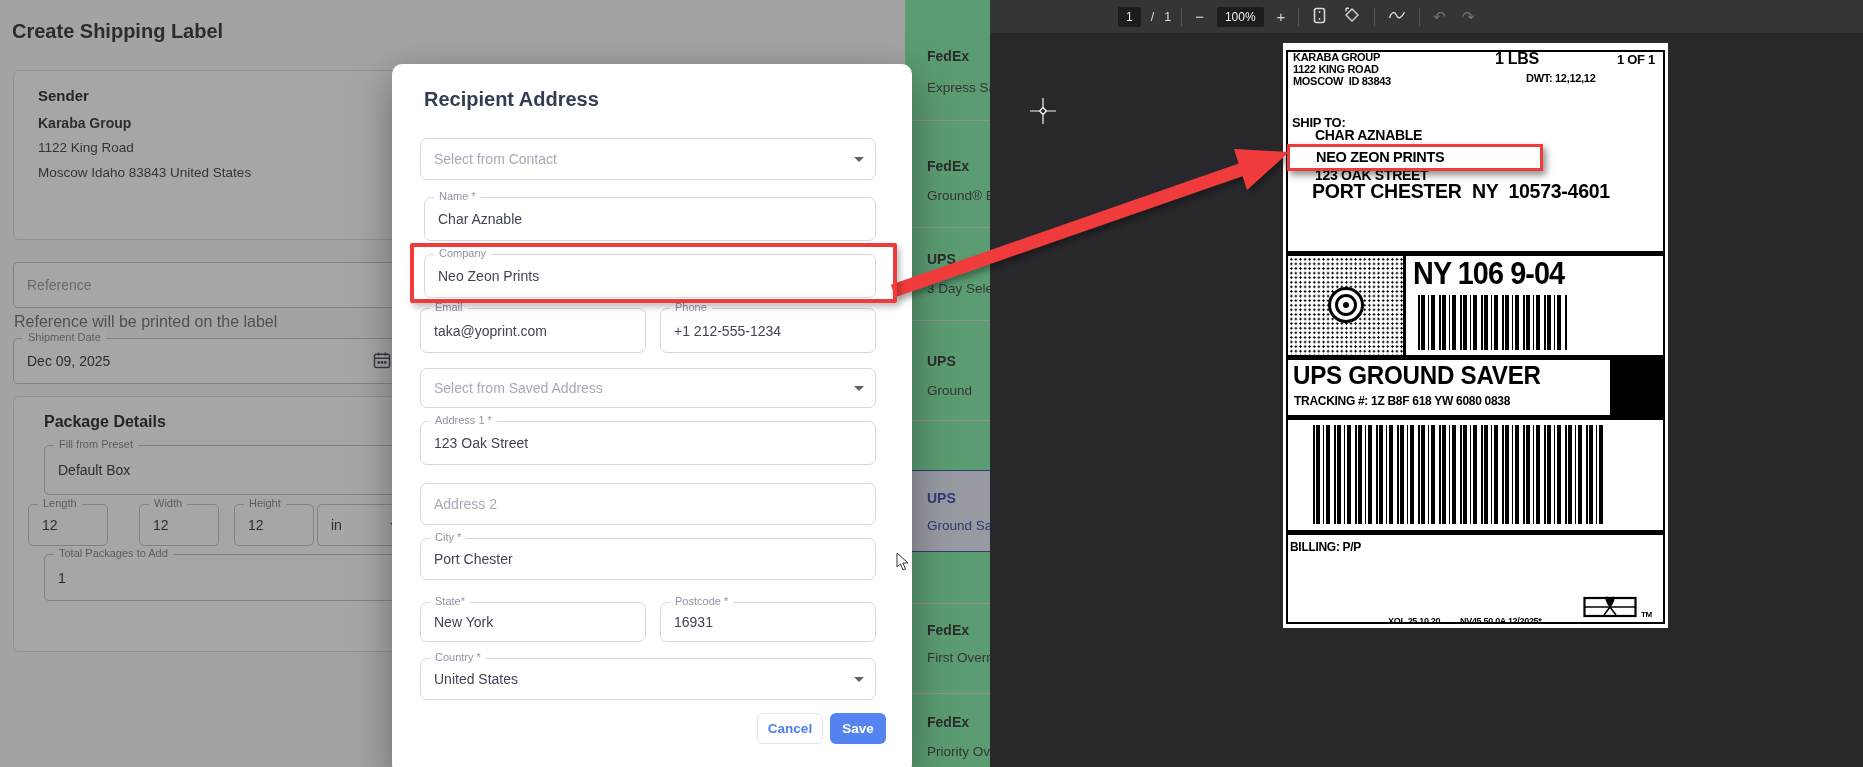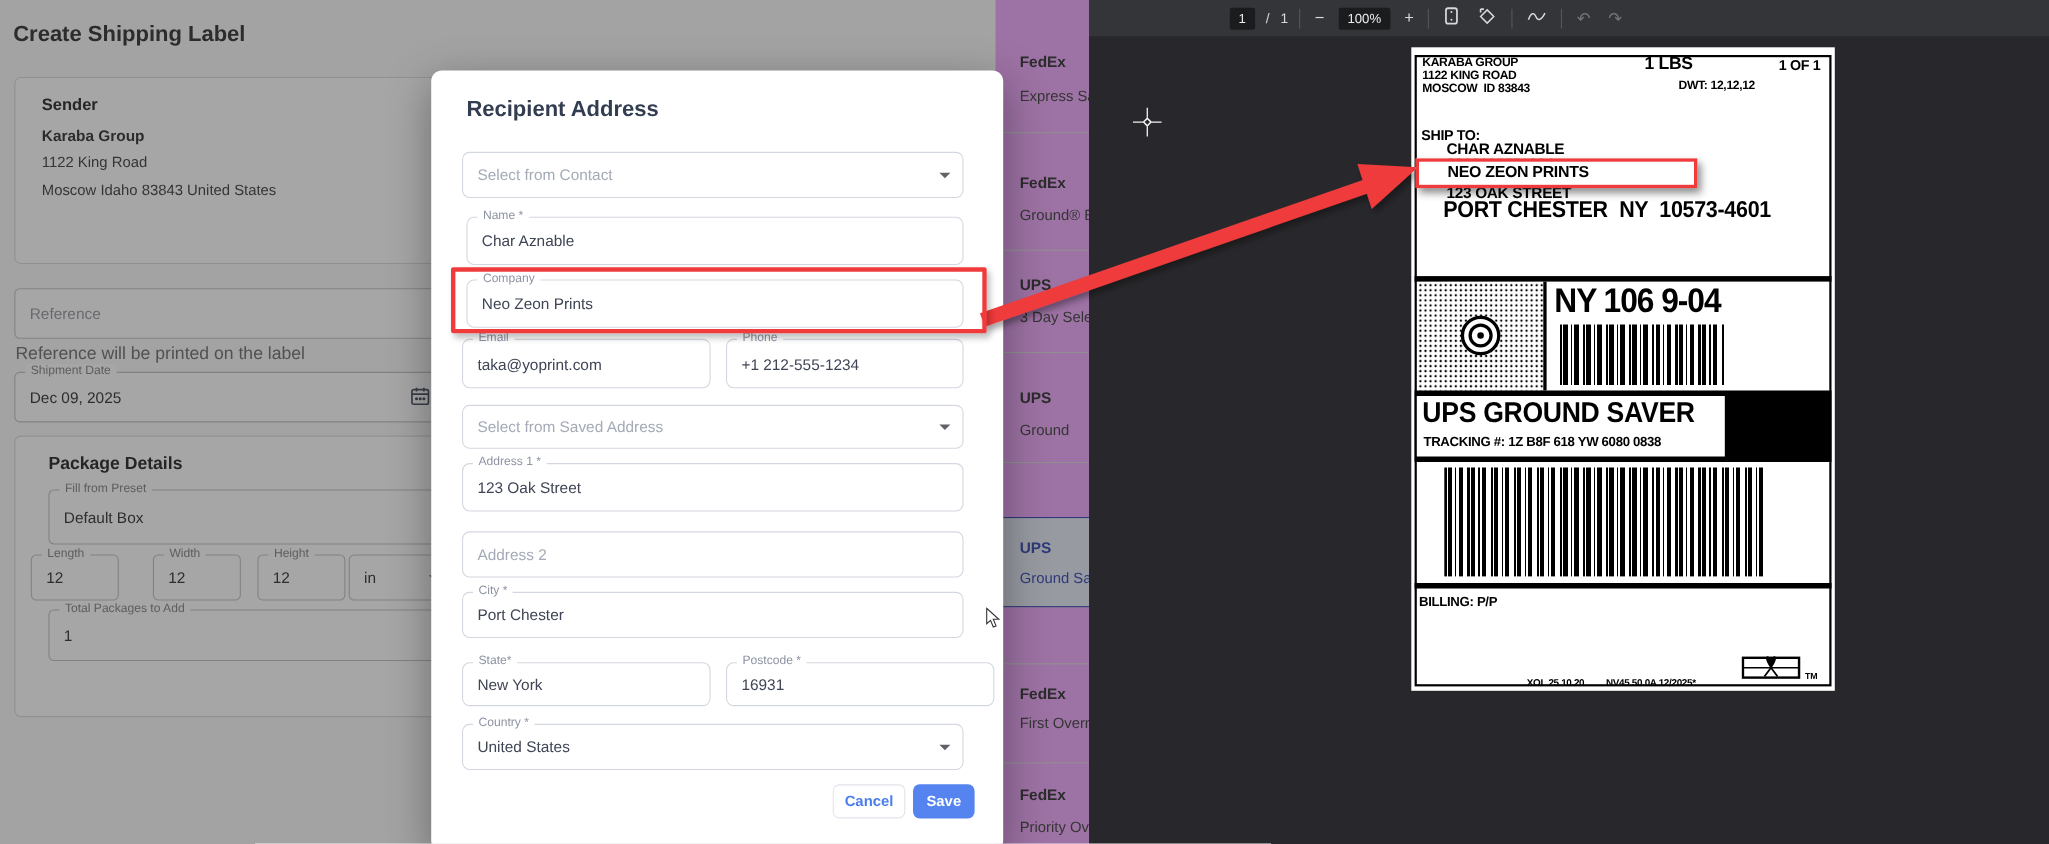--- a/index.html
+++ b/index.html
@@ -31,21 +31,21 @@
   .pkg-card { left:13px; top:396px; width:442px; height:256px; }
   .pkg-card .card-h { position:absolute; left:30px; top:16px; font-size:16px; }
   .preset-field { left:30px; top:48px; width:407px; height:50px; position:absolute; background:#fff; border:1px solid #c6c6c6; border-radius:5px; }
   .dim-field { position:absolute; top:107px; height:42px; width:80px; background:#fff; border:1px solid #c6c6c6; border-radius:5px; }
   .unit-field { position:absolute; top:107px; left:303px; width:134px; height:42px; background:#fff; border:1px solid #c6c6c6; border-radius:5px; }
   .total-field { position:absolute; left:30px; top:157px; width:407px; height:47px; background:#fff; border:1px solid #c6c6c6; border-radius:5px; }
   .dd { position:absolute; right:11px; top:50%; margin-top:-2px; width:0; height:0;
         border-left:5px solid transparent; border-right:5px solid transparent; border-top:5px solid #5f6368; }
 
   
-  .rates { position:absolute; left:905px; top:0; width:85px; height:767px; overflow:hidden; background:#f0abfc; }
+  .rates { position:absolute; left:905px; top:0; width:85px; height:767px; overflow:hidden; background:#86efac; }
   .rate-div { position:absolute; left:0; width:120px; height:1px; background:#dcdcdc; }
   .rate-carrier { position:absolute; left:22px; font-size:14px; font-weight:700; color:#3a3a3a; white-space:nowrap; }
   .rate-service { position:absolute; left:22px; font-size:13.5px; color:#4a4a4a; white-space:nowrap; }
   .rate-sel { position:absolute; left:0; top:470px; width:120px; height:82px; background:#e9ecf8;
               border-top:1px solid #3f51b5; border-bottom:1px solid #3f51b5; }
   .rate-sel-txt { color:#3f51b5 !important; }
 
   
   .backdrop { position:absolute; left:0; top:0; width:990px; height:767px; background:rgba(20,20,20,0.38); z-index:5; }
   .modal { position:absolute; left:392px; top:64px; width:520px; height:710px; background:#fff; border-radius:10px;
@@ -80,21 +80,21 @@
   .maxicell { position:absolute; left:5px; top:213px; width:115px; height:99px;
       background-image:radial-gradient(circle,#000 1.1px,transparent 1.25px); background-size:4.6px 4.6px;
       background-position:1px 1px; }
   .vline { position:absolute; left:120px; top:213px; width:3px; height:99px; background:#000; }
   .bull { position:absolute; left:40px; top:31px; width:36px; height:36px; border-radius:50%; background:#fff;
       border:3px solid #000; }
   .bull .r2 { position:absolute; left:4px; top:4px; width:22px; height:22px; border-radius:50%; border:3px solid #000; }
   .bull .r3 { position:absolute; left:5px; top:5px; width:6px; height:6px; border-radius:50%; background:#000; }
   .bars { background:repeating-linear-gradient(90deg,#000 0,#000 2px,#fff 2px,#fff 3px,#000 3px,#000 7px,#fff 7px,#fff 10px,#000 10px,#000 11px,#fff 11px,#fff 13px,#000 13px,#000 17px,#fff 17px,#fff 21px); }
   .band { position:absolute; left:3px; top:312px; width:379px; height:65px; background:#000; }
-  .band-white { position:absolute; left:2px; top:5px; width:280px; height:55px; background:#fff; }
+  .band-white { position:absolute; left:2px; top:5px; width:322px; height:55px; background:#fff; }
   .foot-div { position:absolute; left:3px; top:487px; width:379px; height:5px; background:#000; }
 
   
   .anno { position:absolute; z-index:50; pointer-events:none; }
   .anno-company { left:410px; top:243px; width:487px; height:60px; border:4px solid #ef3b3b;
       box-shadow:3px 4px 6px rgba(0,0,0,.25); border-radius:2px; }
   .anno-labelbox { left:1287px; top:144px; width:256px; height:27px; border:3px solid #ef3b3b; background:#fff;
       box-shadow:3px 4px 7px rgba(0,0,0,.45); }
   .anno-labelbox span { position:absolute; left:26px; top:2px; font-size:14.5px; font-weight:700; color:#000;
       letter-spacing:-0.3px; white-space:pre; }
@@ -243,21 +243,21 @@
 
     <div class="mfield" style="left:28px; top:474px; width:456px; height:42px;">
       <span class="flabel">City *</span>
       <span class="fval">Port Chester</span>
     </div>
 
     <div class="mfield" style="left:28px; top:538px; width:226px; height:40px;">
       <span class="flabel">State*</span>
       <span class="fval">New York</span>
     </div>
-    <div class="mfield" style="left:268px; top:538px; width:244px; height:40px;">
+    <div class="mfield" style="left:268px; top:538px; width:216px; height:40px;">
       <span class="flabel">Postcode *</span>
       <span class="fval">16931</span>
     </div>
 
     <div class="mfield" style="left:28px; top:594px; width:456px; height:42px;">
       <span class="flabel">Country *</span>
       <span class="fval">United States</span>
       <span class="dd"></span>
     </div>
 

